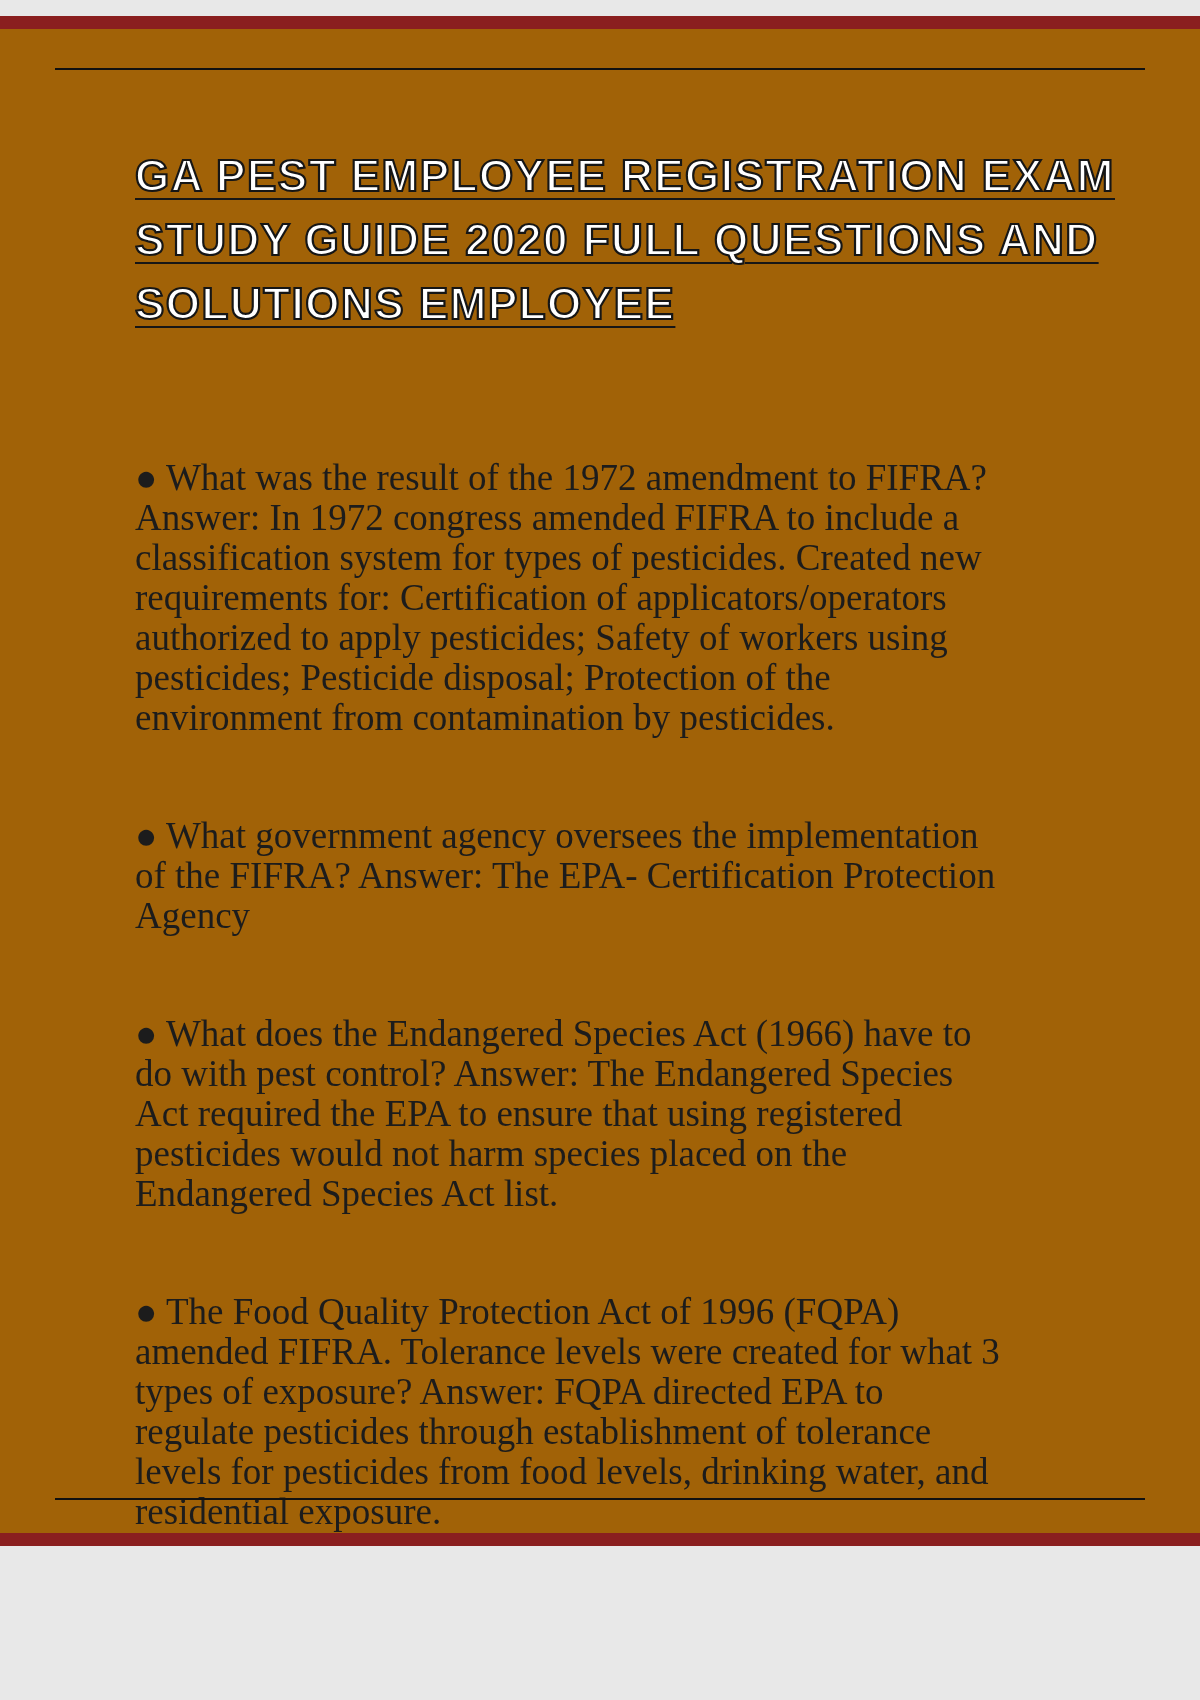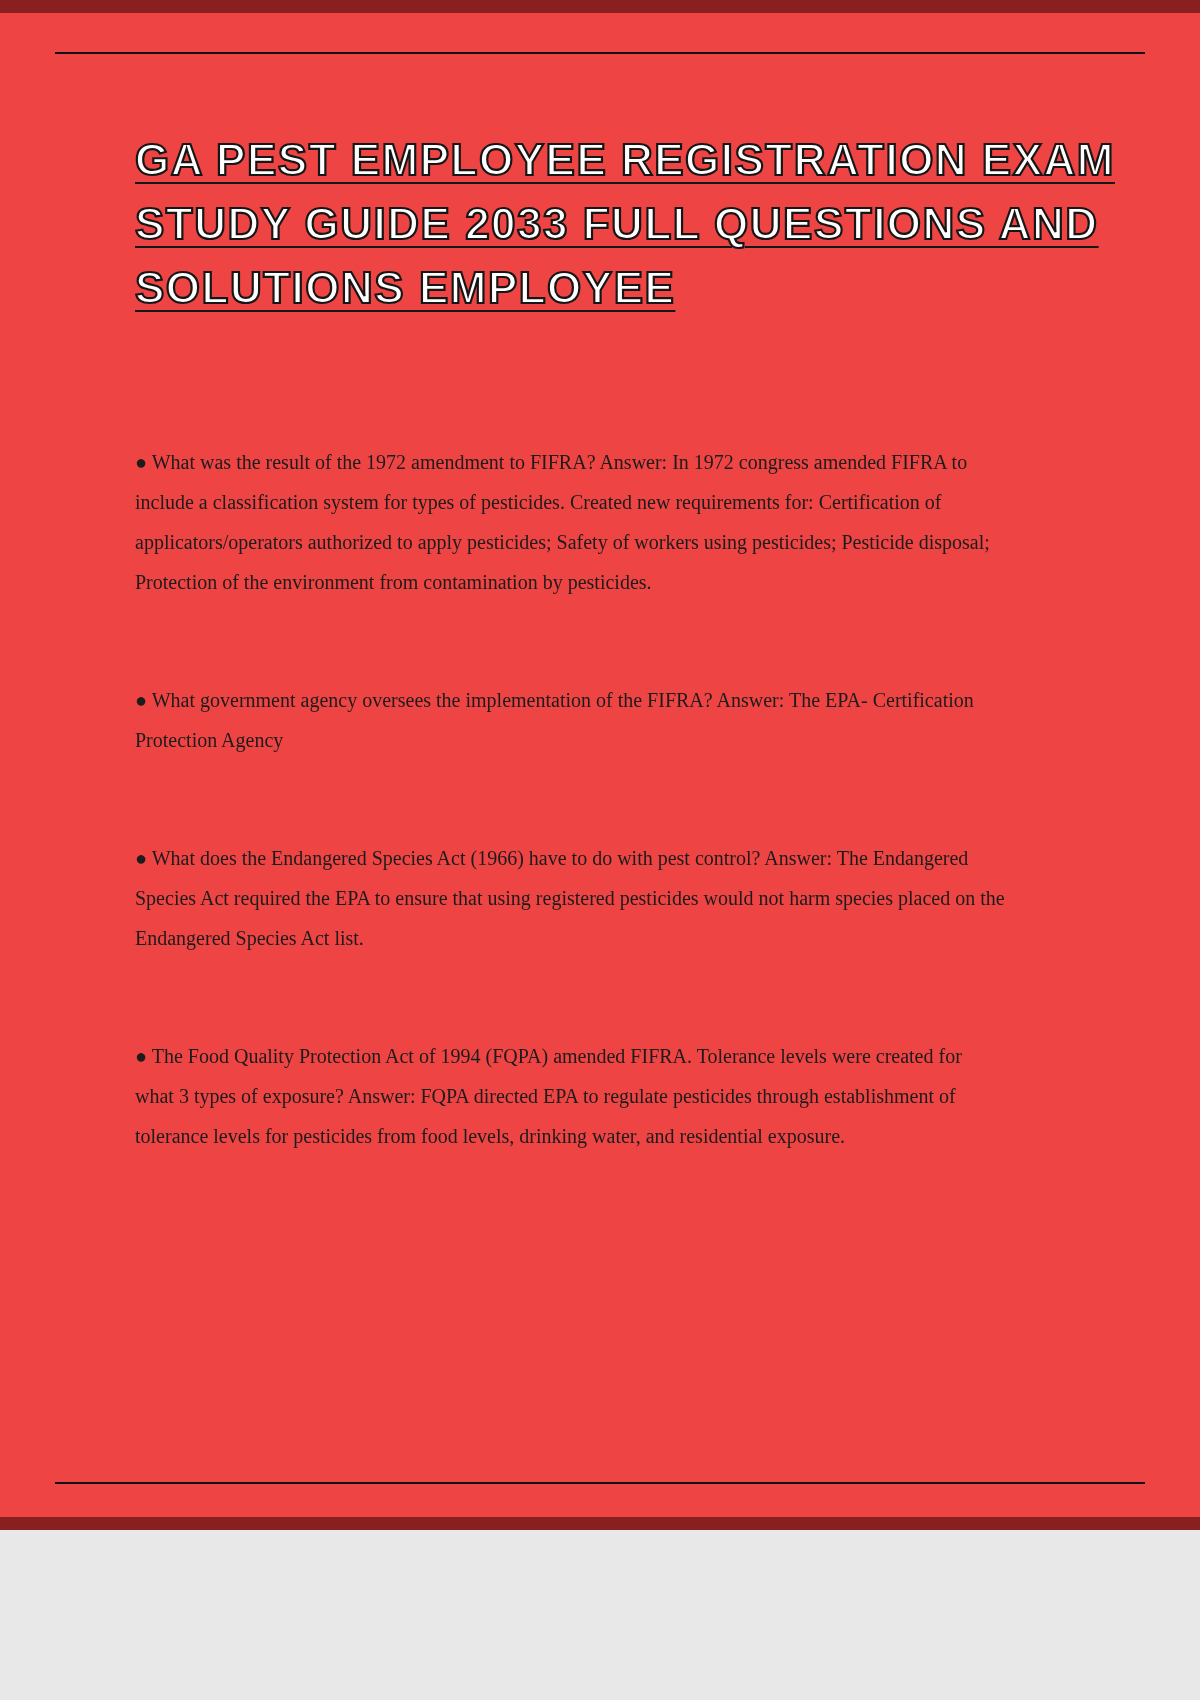--- a/index.html
+++ b/index.html
@@ -6,22 +6,22 @@
 
   html, body {
     background: #e8e8e8;
     font-family: "Liberation Serif", serif;
   }
 
   .page {
     position: relative;
     width: 1200px;
     height: 1530px;
-    margin: 0 auto;
-    background: #ef4444;
+    margin: 16px auto;
+    background: #a16207;
     overflow: hidden;
   }
 
   .accent-bar {
     position: absolute;
     left: 0;
     width: 100%;
     height: 13px;
     background: #8a1f1f;
   }
@@ -68,44 +68,44 @@
 
   .content {
     position: absolute;
     top: 442px;
     left: 135px;
     width: 870px;
   }
 
   .qa-paragraph {
     font-family: "Liberation Serif", serif;
-    font-size: 20px;
+    font-size: 37px;
     line-height: 40px;
     color: #1c1c1c;
     margin-bottom: 78px;
     text-align: left;
   }
 </style>
 </head>
 <body>
 
 <div class="page">
 
   <div class="accent-bar top"></div>
   <div class="rule top"></div>
 
   <div class="title-block">
     <span class="title-line">GA PEST EMPLOYEE REGISTRATION EXAM</span>
-    <span class="title-line">STUDY GUIDE 2033 FULL QUESTIONS AND</span>
+    <span class="title-line">STUDY GUIDE 2020 FULL QUESTIONS AND</span>
     <span class="title-line">SOLUTIONS EMPLOYEE</span>
   </div>
 
   <div class="content">
     <p class="qa-paragraph">● What was the result of the 1972 amendment to FIFRA? Answer: In 1972 congress amended FIFRA to include a classification system for types of pesticides. Created new requirements for: Certification of applicators/operators authorized to apply pesticides; Safety of workers using pesticides; Pesticide disposal; Protection of the environment from contamination by pesticides.</p>
     <p class="qa-paragraph">● What government agency oversees the implementation of the FIFRA? Answer: The EPA- Certification Protection Agency</p>
     <p class="qa-paragraph">● What does the Endangered Species Act (1966) have to do with pest control? Answer: The Endangered Species Act required the EPA to ensure that using registered pesticides would not harm species placed on the Endangered Species Act list.</p>
-    <p class="qa-paragraph">● The Food Quality Protection Act of 1994 (FQPA) amended FIFRA. Tolerance levels were created for what 3 types of exposure? Answer: FQPA directed EPA to regulate pesticides through establishment of tolerance levels for pesticides from food levels, drinking water, and residential exposure.</p>
+    <p class="qa-paragraph">● The Food Quality Protection Act of 1996 (FQPA) amended FIFRA. Tolerance levels were created for what 3 types of exposure? Answer: FQPA directed EPA to regulate pesticides through establishment of tolerance levels for pesticides from food levels, drinking water, and residential exposure.</p>
   </div>
 
   <div class="rule bottom"></div>
   <div class="accent-bar bottom"></div>
 
 </div>
 
 </body></html>

